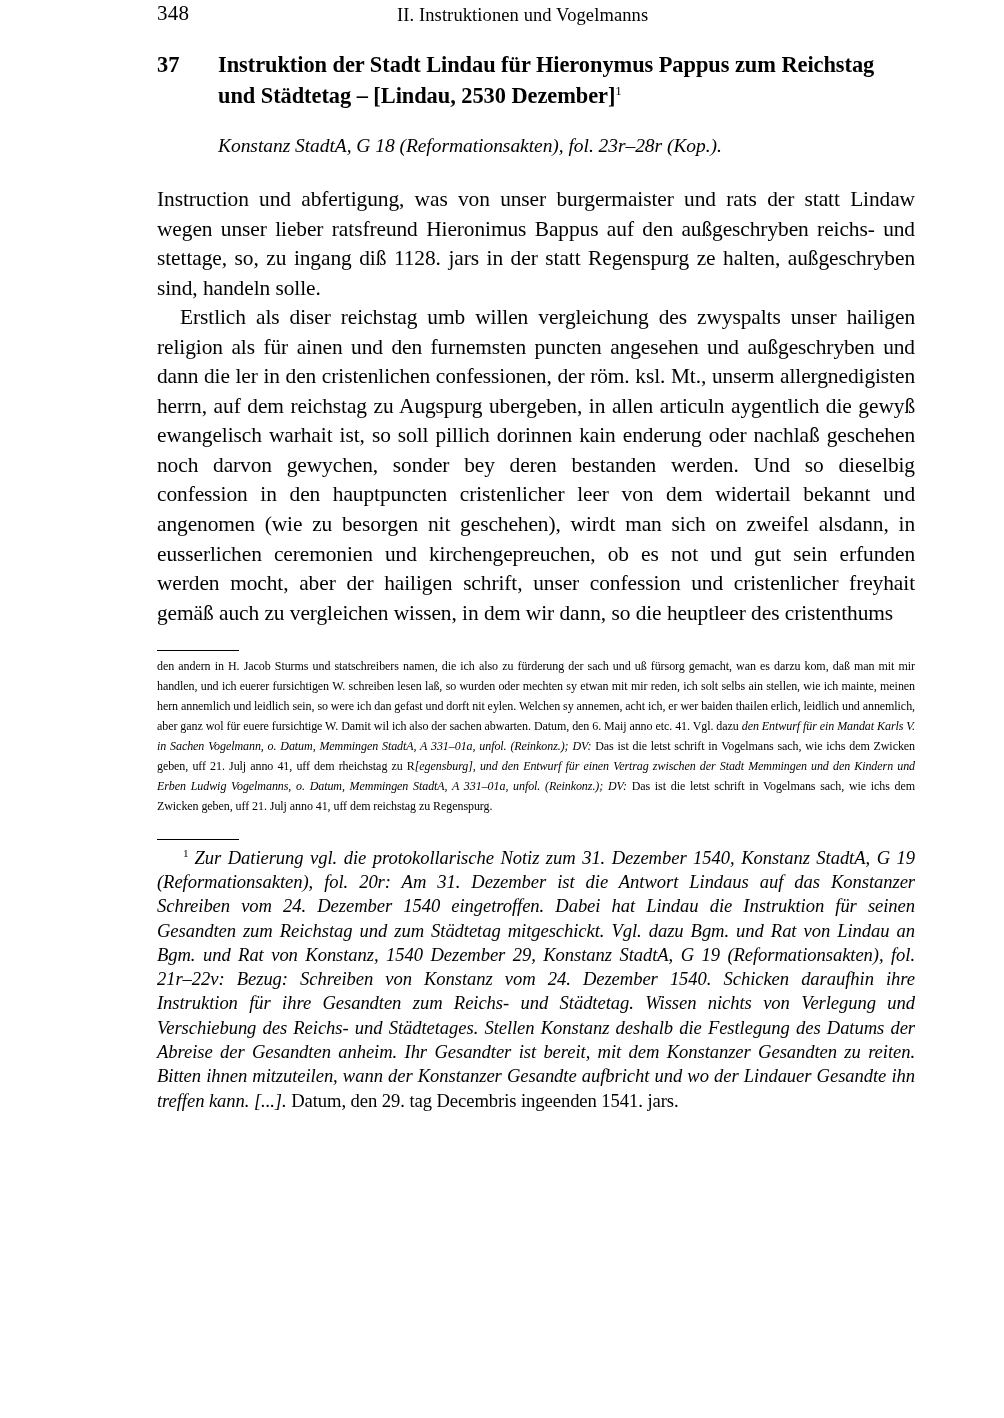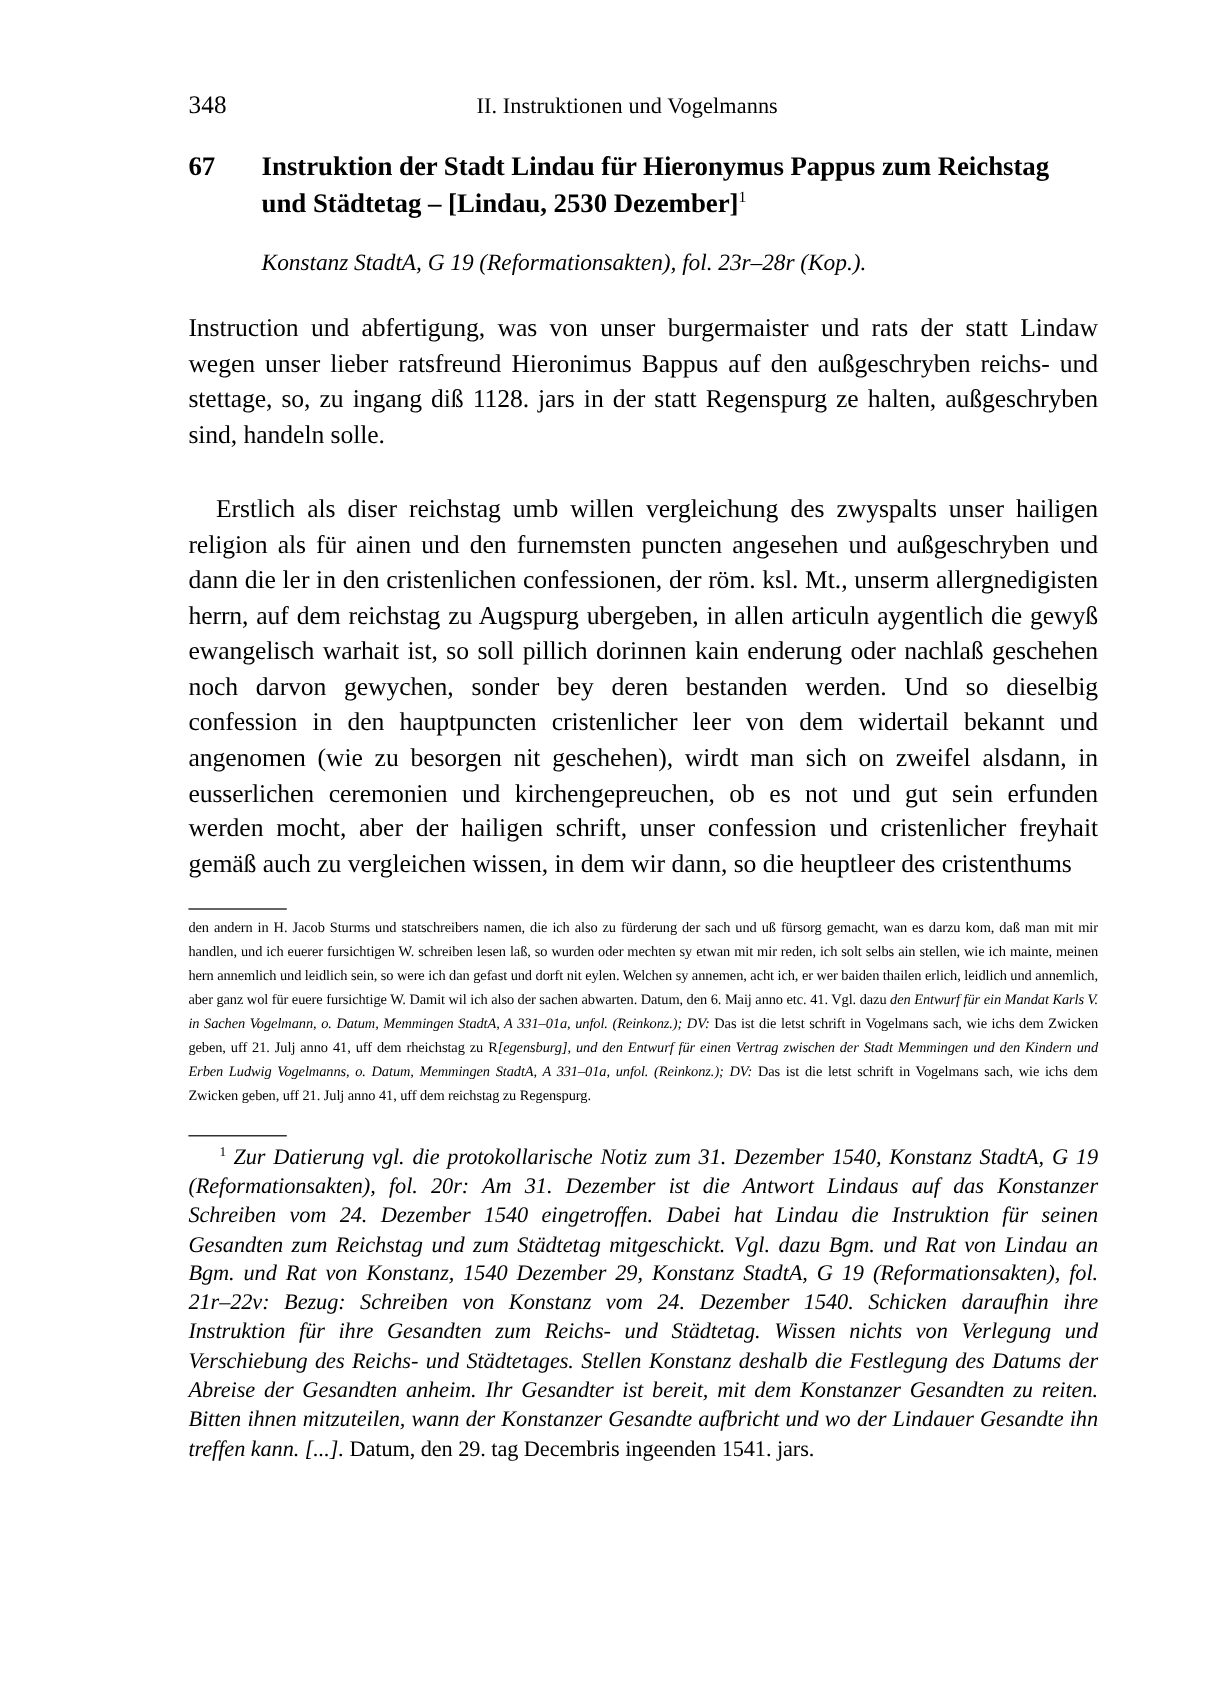--- a/index.html
+++ b/index.html
@@ -26,21 +26,20 @@
     position: absolute;
     left: 157px;
     top: 0;
     width: 758px;
   }
 
   
   .running-head {
     position: relative;
     height: 36px;
-    margin-top: 74px;
     font-size: 19.5px;
     line-height: 26px;
     text-decoration: underline;
   }
   .folio {
     position: absolute;
     left: 0;
     top: 0;
     font-size: 21px;
     letter-spacing: 0.2px;
@@ -96,21 +95,20 @@
     text-justify: inter-word;
     letter-spacing: -0.08px;
     word-spacing: 0.1px;
     hyphens: none;
   }
   .body-text p {
     margin: 0;
   }
   .body-text p.indent {
     text-indent: 23px;
-    margin-top: 33px;
   }
 
   
   .fn-rule {
     width: 82px;
     height: 0;
     border-top: 1.3px solid #000;
     margin: 0;
   }
   .fn-block-cont {
@@ -157,24 +155,24 @@
 
 <div class="page">
   <div class="content">
 
     <div class="running-head">
       <span class="folio">348</span>
       <span class="head-title">II. Instruktionen und Vogelmanns</span>
     </div>
 
     <div class="item-head">
-      <span class="item-number">67</span><span>Instruktion der Stadt Lindau für Hieronymus Pappus zum Reichstag</span><br><span>und Städtetag – [Lindau, 2530 Dezember]</span><sup>1</sup>
+      <span class="item-number">37</span><span>Instruktion der Stadt Lindau für Hieronymus Pappus zum Reichstag</span><br><span>und Städtetag – [Lindau, 2530 Dezember]</span><sup>1</sup>
     </div>
 
-    <div class="source-line">Konstanz StadtA, G 19 (Reformationsakten), fol. 23r–28r (Kop.).</div>
+    <div class="source-line">Konstanz StadtA, G 18 (Reformationsakten), fol. 23r–28r (Kop.).</div>
 
     <div class="body-text">
       <p>Instruction und abfertigung, was von unser burgermaister und rats der statt Lindaw wegen unser lieber ratsfreund Hieronimus Bappus auf den außgeschryben reichs- und stettage, so, zu ingang diß 1128. jars in der statt Regenspurg ze halten, außgeschryben sind, handeln solle.</p>
       <p class="indent">Erstlich als diser reichstag umb willen vergleichung des zwyspalts unser hailigen religion als für ainen und den furnemsten puncten angesehen und außgeschryben und dann die ler in den cristenlichen confessionen, der röm. ksl. Mt., unserm allergnedigisten herrn, auf dem reichstag zu Augspurg ubergeben, in allen articuln aygentlich die gewyß ewangelisch warhait ist, so soll pillich dorinnen kain enderung oder nachlaß geschehen noch darvon gewychen, sonder bey deren bestanden werden. Und so dieselbig confession in den hauptpuncten cristenlicher leer von dem widertail bekannt und angenomen (wie zu besorgen nit geschehen), wirdt man sich on zweifel alsdann, in eusserlichen ceremonien und kirchengepreuchen, ob es not und gut sein erfunden werden mocht, aber der hailigen schrift, unser confession und cristenlicher freyhait gemäß auch zu vergleichen wissen, in dem wir dann, so die heuptleer des cristenthums</p>
     </div>
 
     <div class="fn-block-cont">
       <div class="fn-rule"></div>
       <p class="fn-text"><span class="roman" style="font-style: normal;">den andern in H. Jacob Sturms und statschreibers namen, die ich also zu fürderung der sach und uß fürsorg gemacht, wan es darzu kom, daß man mit mir handlen, und ich euerer fursichtigen W. schreiben lesen laß, so wurden oder mechten sy etwan mit mir reden, ich solt selbs ain stellen, wie ich mainte, meinen hern annemlich und leidlich sein, so were ich dan gefast und dorft nit eylen. Welchen sy annemen, acht ich, er wer baiden thailen erlich, leidlich und annemlich, aber ganz wol für euere fursichtige W. Damit wil ich also der sachen abwarten. Datum, den 6. Maij anno etc. 41. Vgl. dazu </span><span style="font-style: italic;">den Entwurf für ein Mandat Karls V. in Sachen Vogelmann, o. Datum, Memmingen StadtA, A 331–01a, unfol. (Reinkonz.); DV:</span><span class="roman" style="font-style: normal;"> Das ist die letst schrift in Vogelmans sach, wie ichs dem Zwicken geben, uff 21. Julj anno 41, uff dem rheichstag zu R</span><span style="font-style: italic;">[egensburg], und den Entwurf für einen Vertrag zwischen der Stadt Memmingen und den Kindern und Erben Ludwig Vogelmanns, o. Datum, Memmingen StadtA, A 331–01a, unfol. (Reinkonz.); DV:</span><span class="roman" style="font-style: normal;"> Das ist die letst schrift in Vogelmans sach, wie ichs dem Zwicken geben, uff 21. Julj anno 41, uff dem reichstag zu Regenspurg.</span></p>
     </div>

